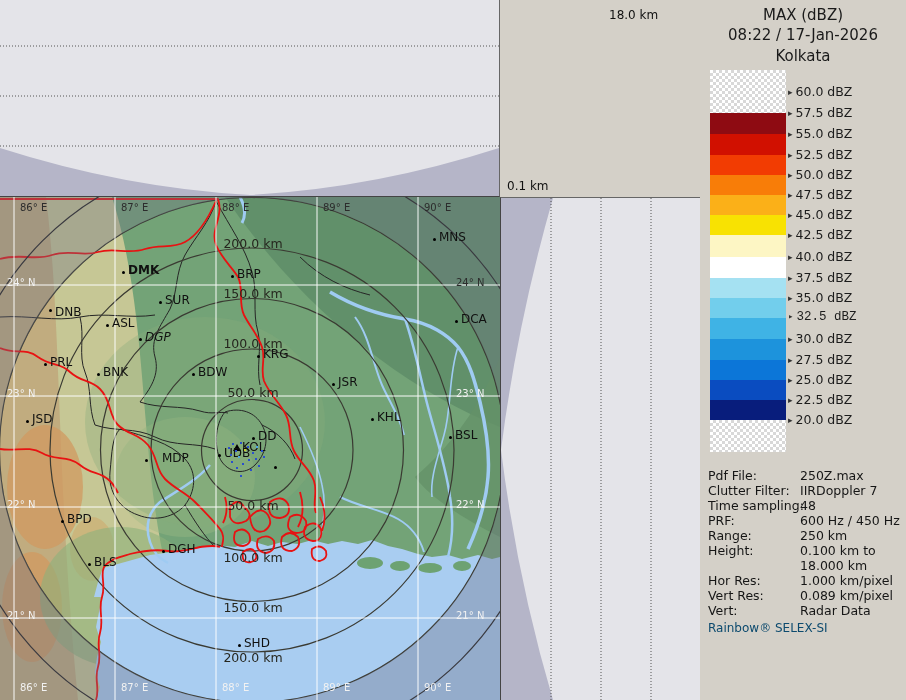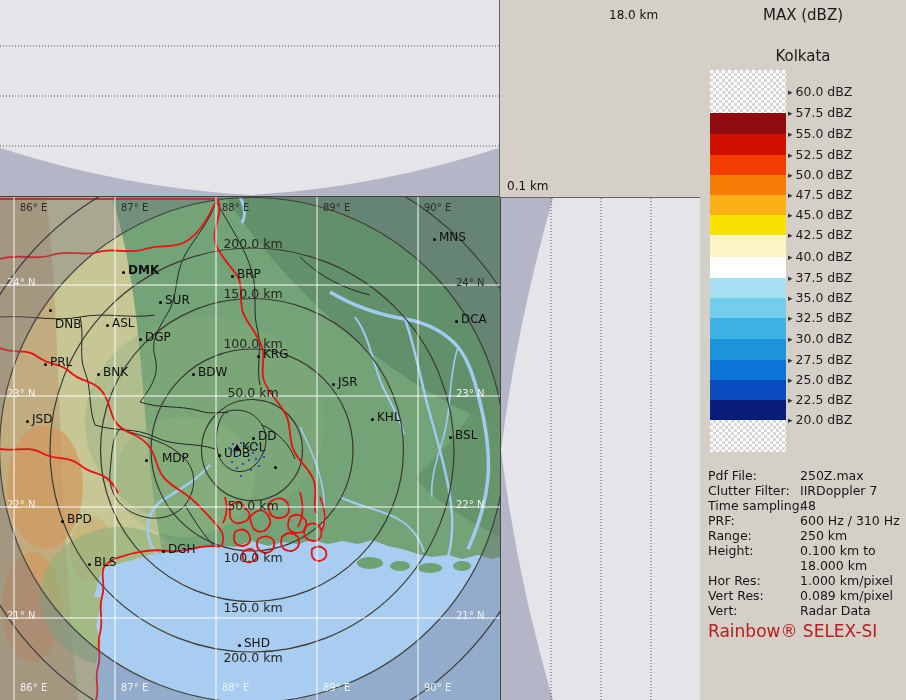--- a/index.html
+++ b/index.html
@@ -31,21 +31,21 @@
   .checker{background-color:#fff;background-image:
       linear-gradient(45deg,#d8d8d8 25%,transparent 25%,transparent 75%,#d8d8d8 75%),
       linear-gradient(45deg,#d8d8d8 25%,transparent 25%,transparent 75%,#d8d8d8 75%);
       background-position:0 0,3px 3px;background-size:6px 6px;}
   .swatch{position:absolute;left:10px;width:76px;}
   .thr{position:absolute;left:88px;font-size:12.5px;color:#1c1c1c;white-space:nowrap;}
   .thr .arr{font-size:9px;margin-right:3px;vertical-align:1px;color:#333;}
   .meta-row{position:absolute;font-size:12.5px;color:#161616;white-space:nowrap;}
   .meta-label{position:absolute;left:8px;}
   .meta-value{position:absolute;left:100px;}
-  .brand{position:absolute;left:8px;font-size:17px;color:#b91c1c;}
+  .brand{position:absolute;left:8px;font-size:12px;color:#0c4a6e;}
 </style>
 </head>
 <body>
 
 <div id="app">
 
   <div id="top-strip" class="abs">
     <svg width="499" height="196">
       <path d="M0,148 Q125,188 250,195 Q375,188 499,148 L499,196 L0,196 Z" fill="#b5b5c8"></path>
       <line x1="0" y1="46" x2="499" y2="46" stroke="#555" stroke-width="1" stroke-dasharray="1,2"></line>
@@ -166,27 +166,27 @@
         <line x1="0" y1="88" x2="500" y2="88"></line>
         <line x1="0" y1="199" x2="500" y2="199"></line>
         <line x1="0" y1="310" x2="500" y2="310"></line>
         <line x1="0" y1="421" x2="500" y2="421"></line>
       </g>
     </svg>
     <div id="map-overlays">
         <div class="city-dot" style="left: 122px; top: 74px;"></div>
         <div class="city-label nowrap" style="left: 128px; top: 66px; font-weight: bold;">DMK</div>
         <div class="city-dot" style="left: 49px; top: 112px;"></div>
-        <div class="city-label nowrap" style="left: 55px; top: 120px;">DNB</div>
+        <div class="city-label nowrap" style="left: 55px; top: 108px;">DNB</div>
         <div class="city-dot" style="left: 159px; top: 104px;"></div>
         <div class="city-label nowrap" style="left: 165px; top: 96px;">SUR</div>
         <div class="city-dot" style="left: 106px; top: 127px;"></div>
         <div class="city-label nowrap" style="left: 112px; top: 119px;">ASL</div>
         <div class="city-dot" style="left: 139px; top: 141px;"></div>
-        <div class="city-label nowrap" style="left: 145px; top: 133px;">DGP</div>
+        <div class="city-label nowrap" style="left: 145px; top: 133px; font-style: italic;">DGP</div>
         <div class="city-dot" style="left: 44px; top: 166px;"></div>
         <div class="city-label nowrap" style="left: 50px; top: 158px;">PRL</div>
         <div class="city-dot" style="left: 97px; top: 176px;"></div>
         <div class="city-label nowrap" style="left: 103px; top: 168px;">BNK</div>
         <div class="city-dot" style="left: 192px; top: 176px;"></div>
         <div class="city-label nowrap" style="left: 198px; top: 168px;">BDW</div>
         <div class="city-dot" style="left: 231px; top: 78px;"></div>
         <div class="city-label nowrap" style="left: 237px; top: 70px;">BRP</div>
         <div class="city-dot" style="left: 257px; top: 158px;"></div>
         <div class="city-label nowrap" style="left: 263px; top: 150px;">KRG</div>
@@ -263,20 +263,21 @@
         <div class="echo" style="left: 250px; top: 272px; background: rgb(43, 80, 204);"></div>
         <div class="echo" style="left: 263px; top: 259px; background: rgb(43, 80, 204);"></div>
         <div class="echo" style="left: 240px; top: 278px; background: rgb(43, 80, 204);"></div>
         <div class="echo" style="left: 230px; top: 257px; background: rgb(43, 80, 204);"></div>
         <div class="echo" style="left: 256px; top: 249px; background: rgb(79, 168, 232);"></div>
       </div>
   </div>
 
   <div id="legend" class="abs">
     <div class="lg-title" style="top:6px">MAX (dBZ)</div>
+    <div class="lg-title" style="top:26px">08:22 / 17-Jan-2026</div>
     <div class="lg-title" style="top:47px">Kolkata</div>
     <div id="color-scale">
         <div class="swatch checker" style="top: 70px; height: 43px;"></div>
         <div class="swatch" style="top: 113px; height: 21px; background: rgb(142, 11, 18);"></div>
         <div class="swatch" style="top: 134px; height: 21px; background: rgb(209, 16, 0);"></div>
         <div class="swatch" style="top: 155px; height: 20px; background: rgb(242, 60, 2);"></div>
         <div class="swatch" style="top: 175px; height: 20px; background: rgb(248, 125, 8);"></div>
         <div class="swatch" style="top: 195px; height: 20px; background: rgb(251, 176, 24);"></div>
         <div class="swatch" style="top: 215px; height: 20px; background: rgb(248, 226, 2);"></div>
         <div class="swatch" style="top: 235px; height: 22px; background: rgb(253, 246, 196);"></div>
@@ -293,21 +294,21 @@
         <div class="thr" style="top: 105px;"><span class="arr">▸</span>57.5 dBZ</div>
         <div class="thr" style="top: 126px;"><span class="arr">▸</span>55.0 dBZ</div>
         <div class="thr" style="top: 147px;"><span class="arr">▸</span>52.5 dBZ</div>
         <div class="thr" style="top: 167px;"><span class="arr">▸</span>50.0 dBZ</div>
         <div class="thr" style="top: 187px;"><span class="arr">▸</span>47.5 dBZ</div>
         <div class="thr" style="top: 207px;"><span class="arr">▸</span>45.0 dBZ</div>
         <div class="thr" style="top: 227px;"><span class="arr">▸</span>42.5 dBZ</div>
         <div class="thr" style="top: 249px;"><span class="arr">▸</span>40.0 dBZ</div>
         <div class="thr" style="top: 270px;"><span class="arr">▸</span>37.5 dBZ</div>
         <div class="thr" style="top: 290px;"><span class="arr">▸</span>35.0 dBZ</div>
-        <div class="thr" style="top: 310px;"><span class="arr">▸</span>32.5 dBZ</div>
+        <div class="thr" style="top: 310px; font-family: Liberation Mono, monospace;"><span class="arr">▸</span>32.5 dBZ</div>
         <div class="thr" style="top: 331px;"><span class="arr">▸</span>30.0 dBZ</div>
         <div class="thr" style="top: 352px;"><span class="arr">▸</span>27.5 dBZ</div>
         <div class="thr" style="top: 372px;"><span class="arr">▸</span>25.0 dBZ</div>
         <div class="thr" style="top: 392px;"><span class="arr">▸</span>22.5 dBZ</div>
         <div class="thr" style="top: 412px;"><span class="arr">▸</span>20.0 dBZ</div>
       </div>
     <div id="meta">
         <div class="meta-row" style="top: 468px; left: 0px; width: 206px; height: 15px;">
           <div class="meta-label nowrap">Pdf File:</div>
           <div class="meta-value nowrap">250Z.max</div>
@@ -315,21 +316,21 @@
         <div class="meta-row" style="top: 483px; left: 0px; width: 206px; height: 15px;">
           <div class="meta-label nowrap">Clutter Filter:</div>
           <div class="meta-value nowrap">IIRDoppler 7</div>
         </div>
         <div class="meta-row" style="top: 498px; left: 0px; width: 206px; height: 15px;">
           <div class="meta-label nowrap">Time sampling:</div>
           <div class="meta-value nowrap">48</div>
         </div>
         <div class="meta-row" style="top: 513px; left: 0px; width: 206px; height: 15px;">
           <div class="meta-label nowrap">PRF:</div>
-          <div class="meta-value nowrap">600 Hz / 310 Hz</div>
+          <div class="meta-value nowrap">600 Hz / 450 Hz</div>
         </div>
         <div class="meta-row" style="top: 528px; left: 0px; width: 186px; height: 15px;">
           <div class="meta-label nowrap">Range:</div>
           <div class="meta-value nowrap">250 km</div>
         </div>
         <div class="meta-row" style="top: 543px; left: 0px; width: 206px; height: 15px;">
           <div class="meta-label nowrap">Height:</div>
           <div class="meta-value nowrap">0.100 km to</div>
         </div>
         <div class="meta-row" style="top: 558px; left: 0px; width: 206px; height: 15px;">

